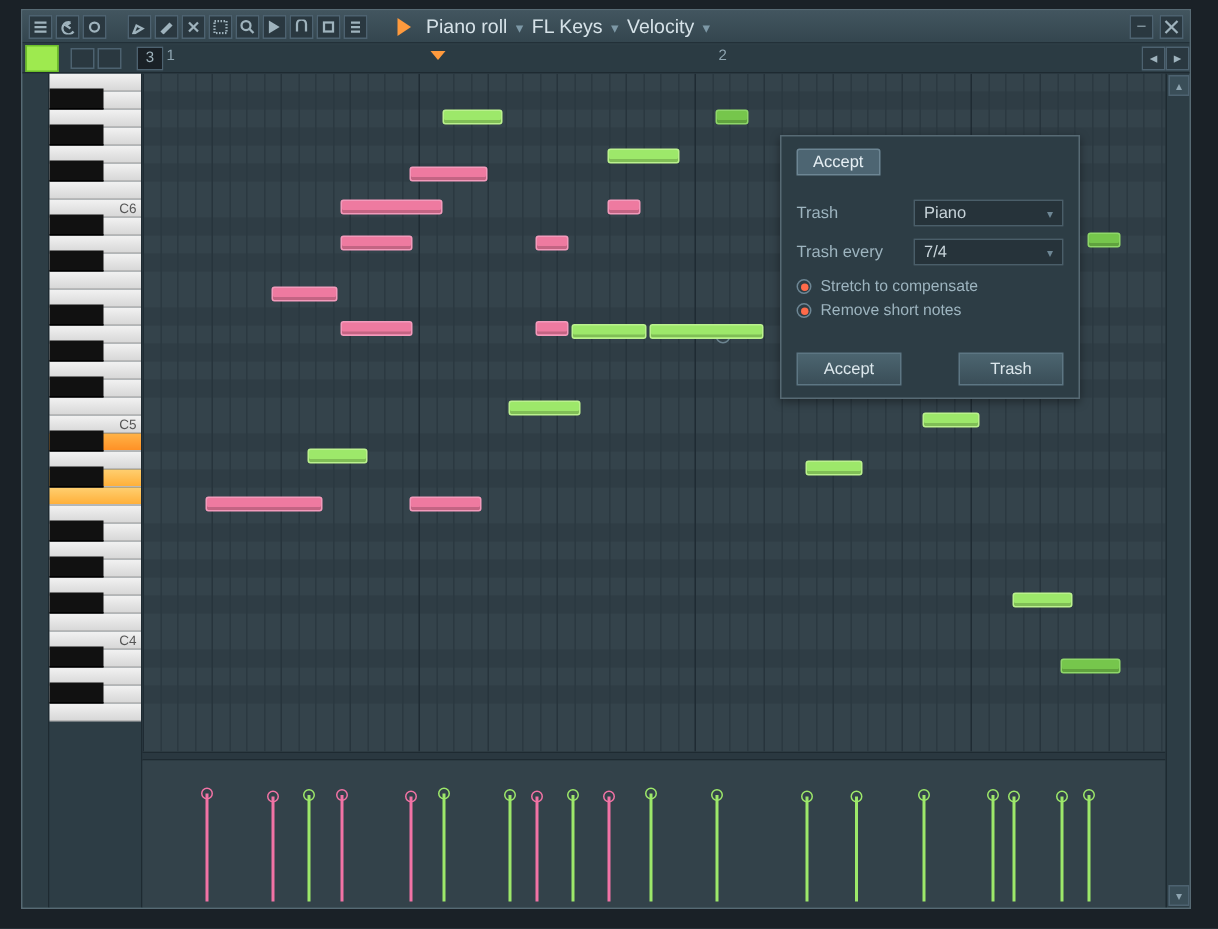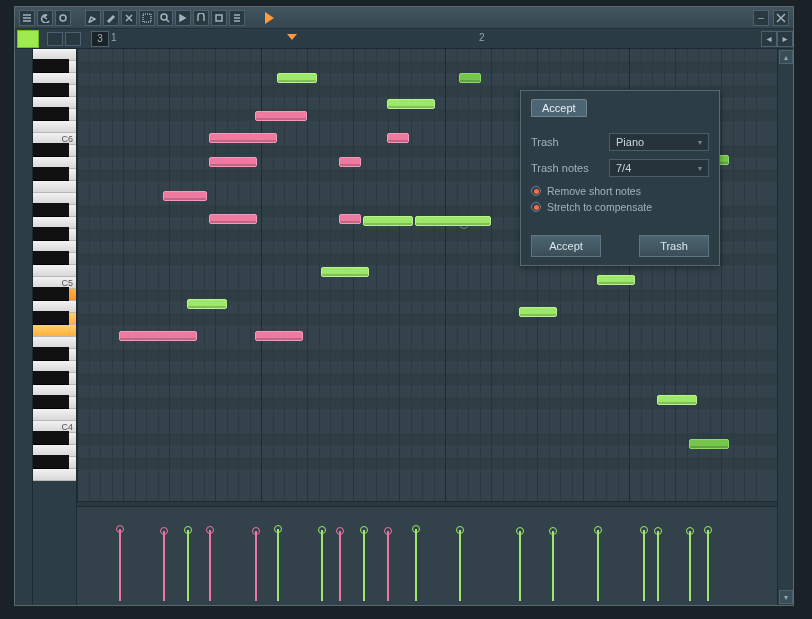--- a/index.html
+++ b/index.html
@@ -115,21 +115,21 @@
     flex:1;
     display:flex;
     overflow:hidden;
   }
   .left-gutter {
     width:18px;
     background:#2d3d45;
     border-right:1px solid #1e2a31;
   }
   .keys {
-    width:44px;
+    width:62px;
     background:#2d3d45;
     position:relative;
     border-right:1px solid #1e2a31;
   }
   .content {
     flex:1;
     display:flex;
     flex-direction:column;
     position:relative;
   }
@@ -385,20 +385,28 @@
           </svg>
         </div>
       <div class="tb-btn">
           <svg viewBox="0 0 10 10">
             <path d="M2 8h6M2 5h6M2 2h6"></path>
           </svg>
         </div>
     </div>
     <div class="tb-sep"></div>
     <div class="title-play"></div>
+    <div class="title-text">
+      <span>Piano roll</span>
+      <span class="caret">▾</span>
+      <span>FL Keys</span>
+      <span class="caret">▾</span>
+      <span>Velocity</span>
+      <span class="caret">▾</span>
+    </div>
     <div class="spacer"></div>
     <div class="tb-btn">‒</div>
     <div class="tb-btn">
         <svg viewBox="0 0 10 10">
           <path d="M1 1l8 8M9 1l-8 8"></path>
         </svg>
       </div>
   </div>
 
   <div class="modebar">
@@ -654,32 +662,32 @@
   <div class="dlg-body">
     <div class="dlg-tab">Accept</div>
     <div class="dlg-row">
       <div class="dlg-label">Trash</div>
       <div class="dlg-drop">
         <span>Piano</span>
         <span class="ar">▾</span>
       </div>
     </div>
     <div class="dlg-row">
-      <div class="dlg-label">Trash notes</div>
+      <div class="dlg-label">Trash every</div>
       <div class="dlg-drop">
         <span>7/4</span>
         <span class="ar">▾</span>
       </div>
     </div>
     <div class="radio-row">
       <div class="radio on"></div>
-      <span>Remove short notes</span>
+      <span>Stretch to compensate</span>
     </div>
     <div class="radio-row">
       <div class="radio on"></div>
-      <span>Stretch to compensate</span>
+      <span>Remove short notes</span>
     </div>
   </div>
   <div class="dlg-foot">
     <div class="dlg-btn">Accept</div>
     <div class="dlg-btn">Trash</div>
   </div>
 </div>
 
 </body></html>

